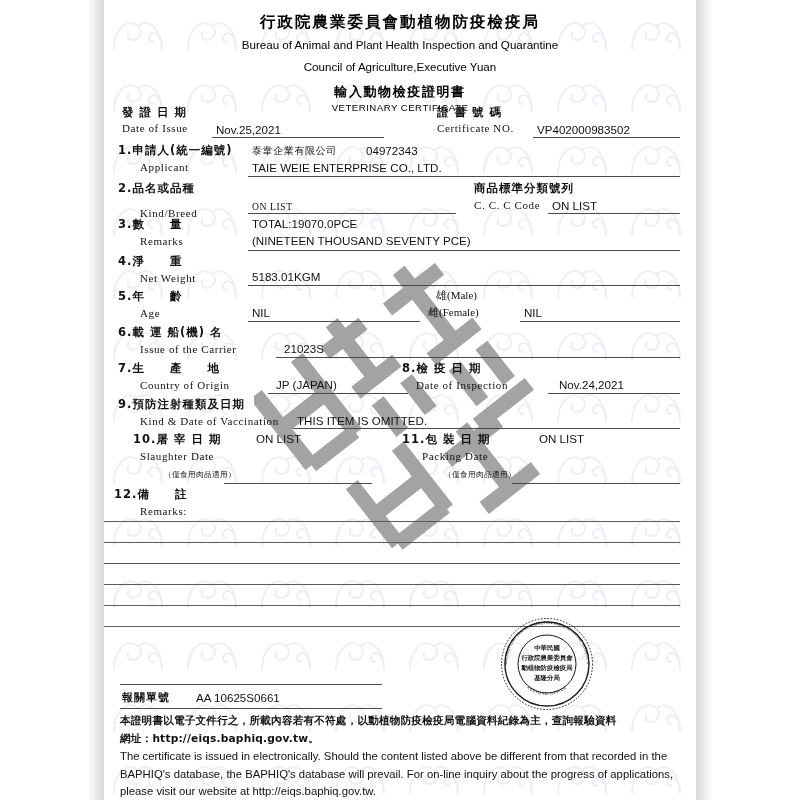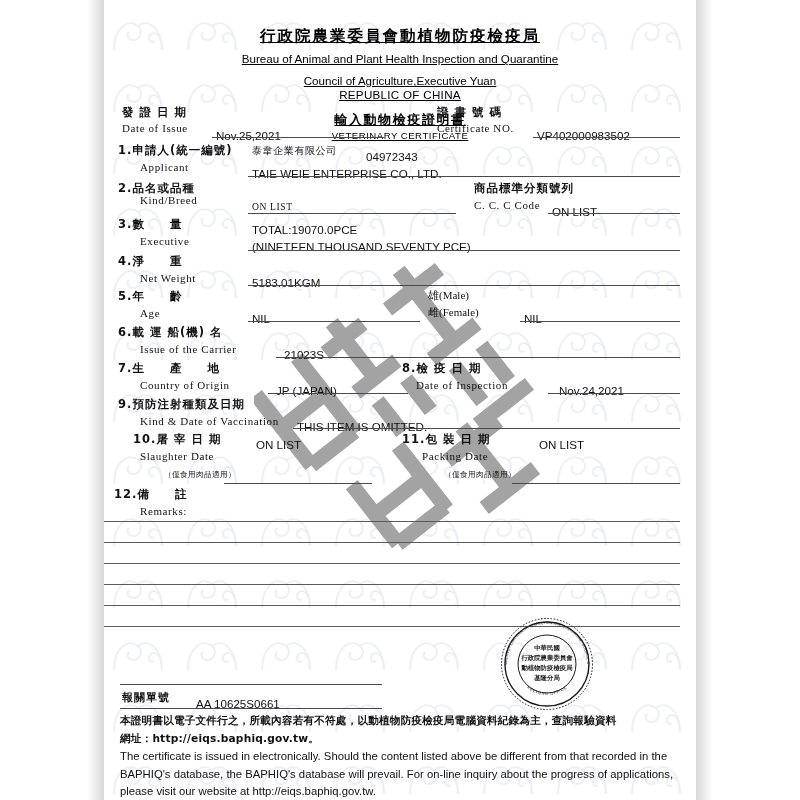--- a/index.html
+++ b/index.html
@@ -51,22 +51,21 @@
     top: 215px;
     width: 360px;
     height: 360px;
     pointer-events: none;
     opacity: 0.92;
   }
 
   #content {
     position: absolute;
     inset: 0;
-    padding: 14px;
-    text-decoration: underline;
+    padding: 0;
   }
 
   .cn {
     font-family: "DejaVu Sans", "Liberation Sans", sans-serif;
     font-weight: bold;
     color: #111;
   }
   .en {
     font-family: "Liberation Serif", "DejaVu Serif", serif;
     color: #111;
@@ -113,21 +112,21 @@
     font-size: 9.6px;
     letter-spacing: 0.5px;
     margin-top: 1px;
   }
 
   
   .abs { position: absolute; white-space: nowrap; }
 
   .lbl-cn { font-size: 11.5px; letter-spacing: 1px; }
   .lbl-en { font-size: 11px; letter-spacing: 0.6px; }
-  .fld { font-size: 11.6px; margin-top: 6px; }
+  .fld { font-size: 11.6px; }
   .fld-sm { font-size: 9.6px; letter-spacing: 0.6px; }
   .note-cn { font-size: 7.6px; letter-spacing: 0.4px; }
 
   .rule {
     position: absolute;
     height: 0;
     border-top: 1.1px solid #4a4a4a;
   }
   .rule-thin { border-top: 1px solid #5a5a5a; }
 
@@ -187,21 +186,20 @@
         <path d="M150 240 L215 240 M182 222 L182 300 M150 300 L215 300"></path>
       </g>
     </svg>
 
     <div id="content">
 
       <div class="hdr">
         <div class="hdr-cn">行政院農業委員會動植物防疫檢疫局</div>
         <div class="hdr-en1">Bureau of Animal and Plant Health Inspection and Quarantine</div>
         <div class="hdr-en2">Council of Agriculture,Executive Yuan</div>
-        <div class="hdr-en3">REPUBLIC OF CHINA</div>
         <div class="hdr-cn2">輸入動物檢疫證明書</div>
         <div class="hdr-en4">VETERINARY CERTIFICATE</div>
       </div>
 
       <div class="abs cn lbl-cn" style="left:18px; top:105px;">發 證 日 期</div>
       <div class="abs en lbl-en" style="left:18px; top:122px;">Date of Issue</div>
       <div class="abs val fld" style="left:112px; top:123px;">Nov.25,2021</div>
       <div class="rule" style="left:108px; top:137px; width:172px;"></div>
 
       <div class="abs cn lbl-cn" style="left:333px; top:105px;">證 書 號 碼</div>
@@ -214,52 +212,52 @@
       </div>
       <div class="abs en lbl-en" style="left:36px; top:161px;">Applicant</div>
       <div class="abs cn" style="left:148px; top:144px; font-size:10px; letter-spacing:0.6px; font-weight:normal;">泰韋企業有限公司</div>
       <div class="abs val fld" style="left:262px; top:144px;">04972343</div>
       <div class="abs val fld" style="left:148px; top:161px;">TAIE WEIE ENTERPRISE CO., LTD.</div>
       <div class="rule" style="left:144px; top:176px; width:432px;"></div>
 
       <div class="abs cn lbl-cn" style="left:14px; top:181px;">
         <span>2.</span><span>品名或品種</span>
       </div>
-      <div class="abs en lbl-en" style="left:36px; top:194px;">Kind/Breed</div>
+      <div class="abs en lbl-en" style="left:36px; top:207px;">Kind/Breed</div>
       <div class="abs en fld-sm" style="left:148px; top:201px;">ON LIST</div>
       <div class="rule" style="left:144px; top:213px; width:208px;"></div>
 
       <div class="abs cn lbl-cn" style="left:370px; top:181px;">商品標準分類號列</div>
       <div class="abs en lbl-en" style="left:370px; top:199px;">C. C. C Code</div>
       <div class="abs val fld" style="left:448px; top:199px;">ON LIST</div>
       <div class="rule" style="left:444px; top:213px; width:132px;"></div>
 
       <div class="abs cn lbl-cn" style="left:14px; top:217px;">
         <span>3.</span><span>數　　量</span>
       </div>
-      <div class="abs en lbl-en" style="left:36px; top:235px;">Executive</div>
+      <div class="abs en lbl-en" style="left:36px; top:235px;">Remarks</div>
       <div class="abs val fld" style="left:148px; top:217px;">TOTAL:19070.0PCE</div>
       <div class="abs val fld" style="left:148px; top:234px;">(NINETEEN THOUSAND SEVENTY PCE)</div>
       <div class="rule" style="left:144px; top:250px; width:432px;"></div>
 
       <div class="abs cn lbl-cn" style="left:14px; top:254px;">
         <span>4.</span><span>淨　　重</span>
       </div>
       <div class="abs en lbl-en" style="left:36px; top:272px;">Net Weight</div>
       <div class="abs val fld" style="left:148px; top:270px;">5183.01KGM</div>
       <div class="rule" style="left:144px; top:285px; width:432px;"></div>
 
       <div class="abs cn lbl-cn" style="left:14px; top:289px;">
         <span>5.</span><span>年　　齡</span>
       </div>
       <div class="abs en lbl-en" style="left:36px; top:307px;">Age</div>
       <div class="abs val fld" style="left:148px; top:306px;">NIL</div>
       <div class="rule" style="left:144px; top:321px; width:172px;"></div>
 
-      <div class="abs en" style="left:324px; top:288px; font-size:11px;">雄(Male)</div>
+      <div class="abs en" style="left:332px; top:288px; font-size:11px;">雄(Male)</div>
       <div class="abs en" style="left:324px; top:305px; font-size:11px;">雌(Female)</div>
       <div class="abs val fld" style="left:420px; top:306px;">NIL</div>
       <div class="rule" style="left:416px; top:321px; width:160px;"></div>
 
       <div class="abs cn lbl-cn" style="left:14px; top:325px;">
         <span>6.</span><span>載 運 船(機) 名</span>
       </div>
       <div class="abs en lbl-en" style="left:36px; top:343px;">Issue of the Carrier</div>
       <div class="abs val fld" style="left:180px; top:342px;">21023S</div>
       <div class="rule" style="left:172px; top:357px; width:404px;"></div>

